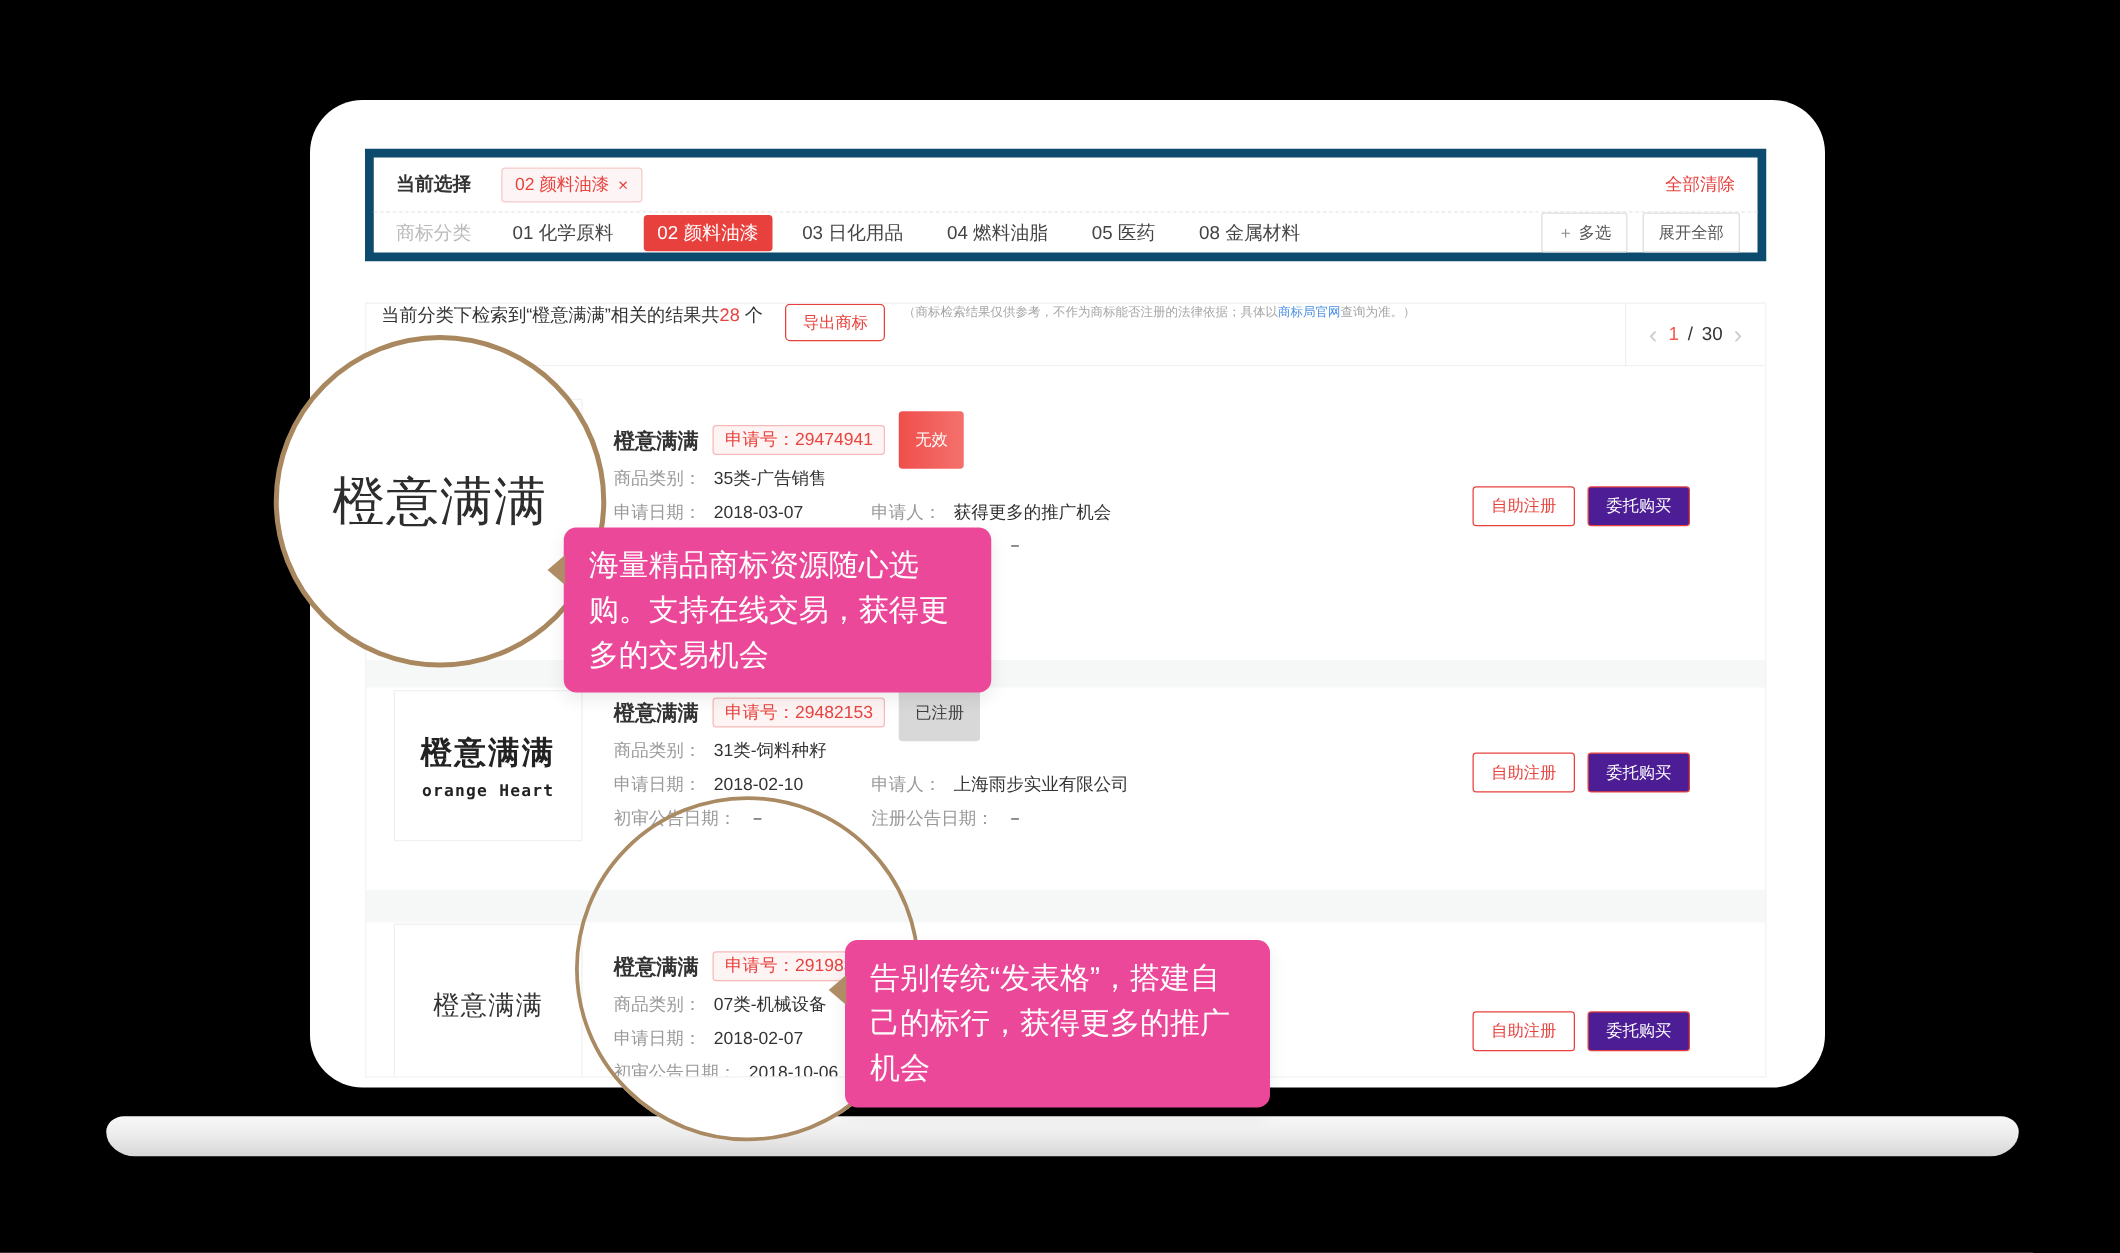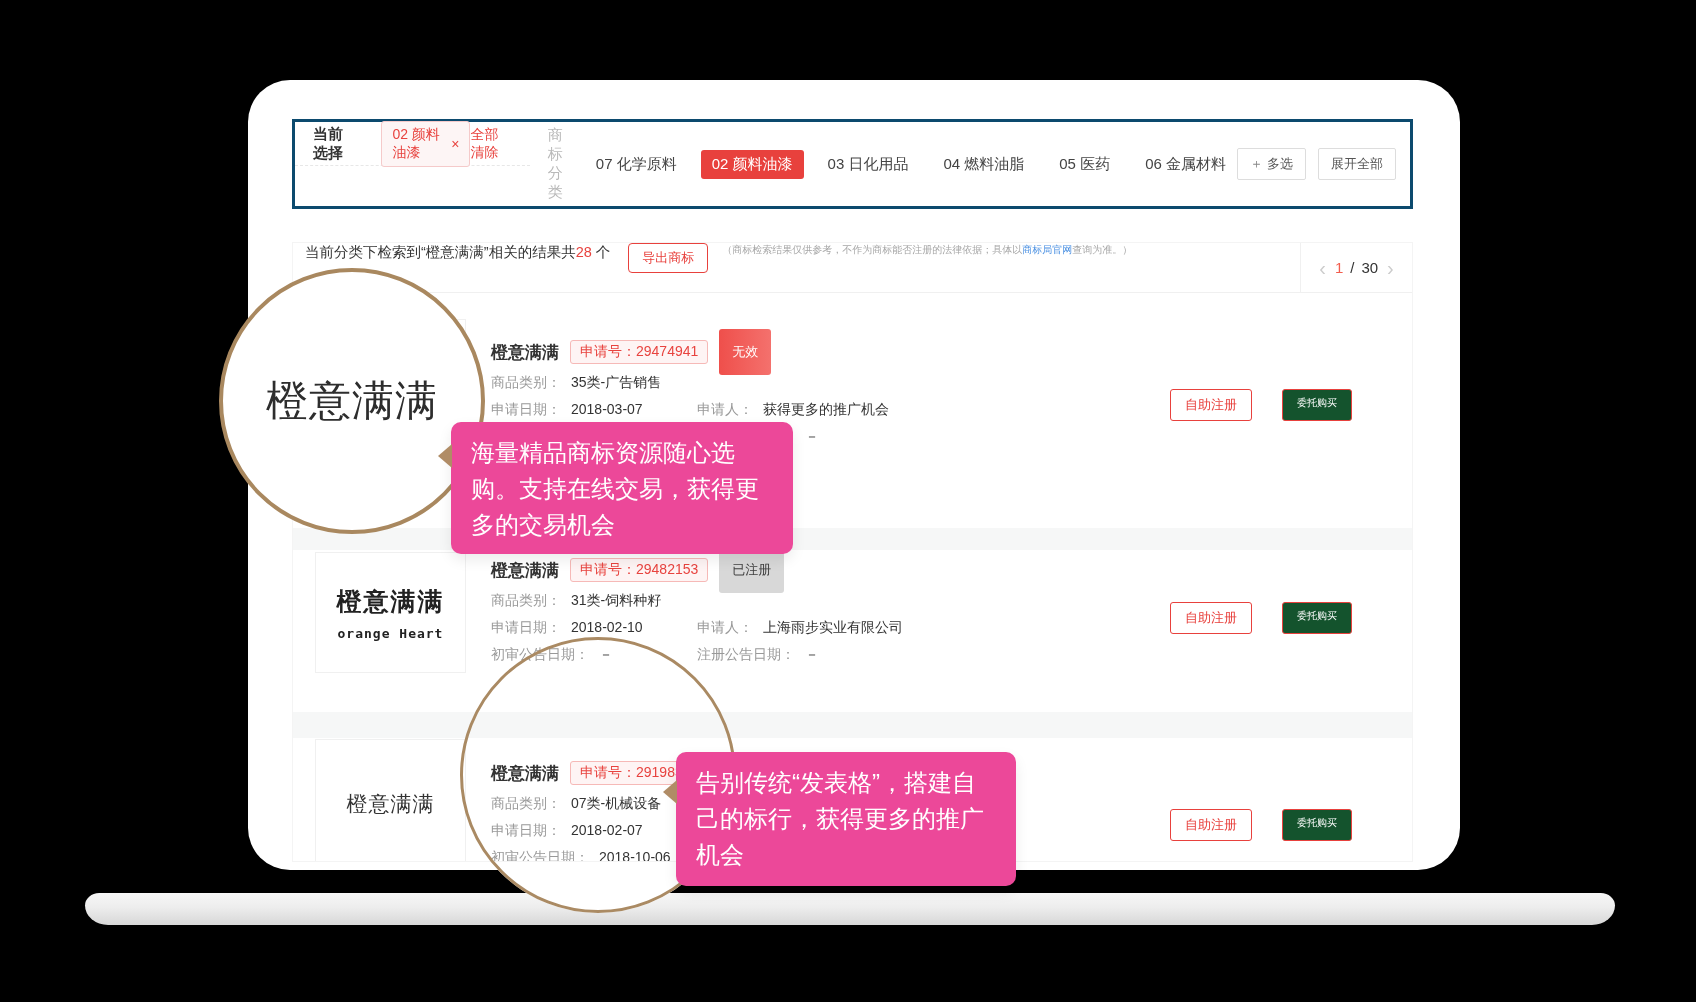--- a/index.html
+++ b/index.html
@@ -13,21 +13,21 @@
     background:linear-gradient(180deg,#f7f7f7 0%,#ededed 45%,#d7d7d7 100%);
     border-radius:16px 16px 26px 26px / 14px 14px 22px 22px;}
 
   
   .disc{left:460px;top:637px;width:276px;height:276px;border-radius:50%;background:#fff;z-index:1;}
 
   
   .window{left:248px;top:80px;width:1212px;height:790px;background:#fff;border-radius:42px;z-index:2;overflow:hidden;}
 
   
-  .filter-panel{left:44px;top:39px;width:1121px;height:90px;background:#fff;border:3px solid #0c4a6e;display:flex;flex-direction:row;justify-content:space-between;}
+  .filter-panel{left:44px;top:39px;width:1121px;height:90px;background:#fff;border:7px solid #0c4a6e;display:flex;flex-direction:column;justify-content:space-between;}
   .fp-row1{height:44px;display:flex;align-items:center;padding:0 18px;border-bottom:1px dashed #e7e7e7;}
   .fp-row2{flex:1;display:flex;align-items:center;padding:0 14px;}
   .cur-label{font-size:15px;font-weight:bold;color:#333;}
   .sel-tag{margin-left:24px;display:inline-flex;align-items:center;gap:7px;background:#fdf5f5;border:1px solid #f5caca;
     color:#e8433f;font-size:14px;padding:4px 10px;border-radius:3px;cursor:pointer;}
   .sel-tag .close{font-size:14px;line-height:1;}
   .clear-all{margin-left:auto;color:#e8433f;font-size:14px;cursor:pointer;}
   .cat-label{font-size:15px;color:#b9b9b9;margin-left:4px;}
   .cat-tabs{display:flex;margin-left:22px;gap:13px;font-size:15px;color:#444;align-items:center;}
   .cat-tab{padding:5px 11px;border-radius:3px;cursor:pointer;white-space:nowrap;}
@@ -77,21 +77,21 @@
   .status.registered{background:#d8d8d8;color:#404040;}
   .f-line{margin-top:7px;height:20px;line-height:20px;font-size:14px;position:relative;width:600px;white-space:nowrap;}
   .f-label{color:#999;margin-right:10px;}
   .f-value{color:#333;}
   .col2{position:absolute;left:206px;top:0;}
   .actions{position:absolute;right:60px;display:flex;gap:10px;}
   .row-1 .actions{top:96px;}
   .row-2 .actions{top:52px;}
   .row-3 .actions{top:71px;}
   .btn-outline{border:1px solid #e8413d;color:#e8413d;background:#fff;font-size:13px;padding:6px 14px;border-radius:3px;cursor:pointer;white-space:nowrap;}
-  .btn-solid{border:1px solid #e8413d;background:#14532d;color:#fff;font-size:10px;padding:6px 14px;border-radius:3px;cursor:pointer;white-space:nowrap;margin-left:20px;}
+  .btn-solid{border:1px solid #e8413d;background:#4c1d95;color:#fff;font-size:13px;padding:6px 14px;border-radius:3px;cursor:pointer;white-space:nowrap;}
 
   
   .magnifier{left:219px;top:268px;width:266px;height:266px;border-radius:50%;background:#fff;
     border:4px solid #a9885f;z-index:6;display:flex;align-items:center;justify-content:center;}
   .magnifier .big{font-size:42px;font-weight:500;color:#2d2d2d;letter-spacing:1px;}
   .ring{left:460px;top:637px;width:276px;height:276px;border-radius:50%;border:3px solid #aa8a63;background:transparent;z-index:5;}
 
   
   .tooltip{position:absolute;z-index:7;background:#ec4899;color:#fff;border-radius:10px;
     font-size:24px;line-height:36px;padding:13px 20px;box-shadow:0 6px 14px rgba(0,0,0,0.08);}
@@ -117,26 +117,26 @@
         <span class="cur-label">当前选择</span>
         <span class="sel-tag">
           <span>02 颜料油漆</span>
           <span class="close">×</span>
         </span>
         <span class="clear-all">全部清除</span>
       </div>
       <div class="fp-row2">
         <span class="cat-label">商标分类</span>
         <div class="cat-tabs">
-          <span class="cat-tab">07 化学原料</span>
+          <span class="cat-tab">01 化学原料</span>
           <span class="cat-tab active">02 颜料油漆</span>
           <span class="cat-tab">03 日化用品</span>
           <span class="cat-tab">04 燃料油脂</span>
           <span class="cat-tab">05 医药</span>
-          <span class="cat-tab">06 金属材料</span>
+          <span class="cat-tab">08 金属材料</span>
         </div>
         <div class="fp-actions">
           <span class="btn-ghost">
             <span class="plus">＋</span>
             <span>多选</span>
           </span>
           <span class="btn-ghost">展开全部</span>
         </div>
       </div>
     </div>

